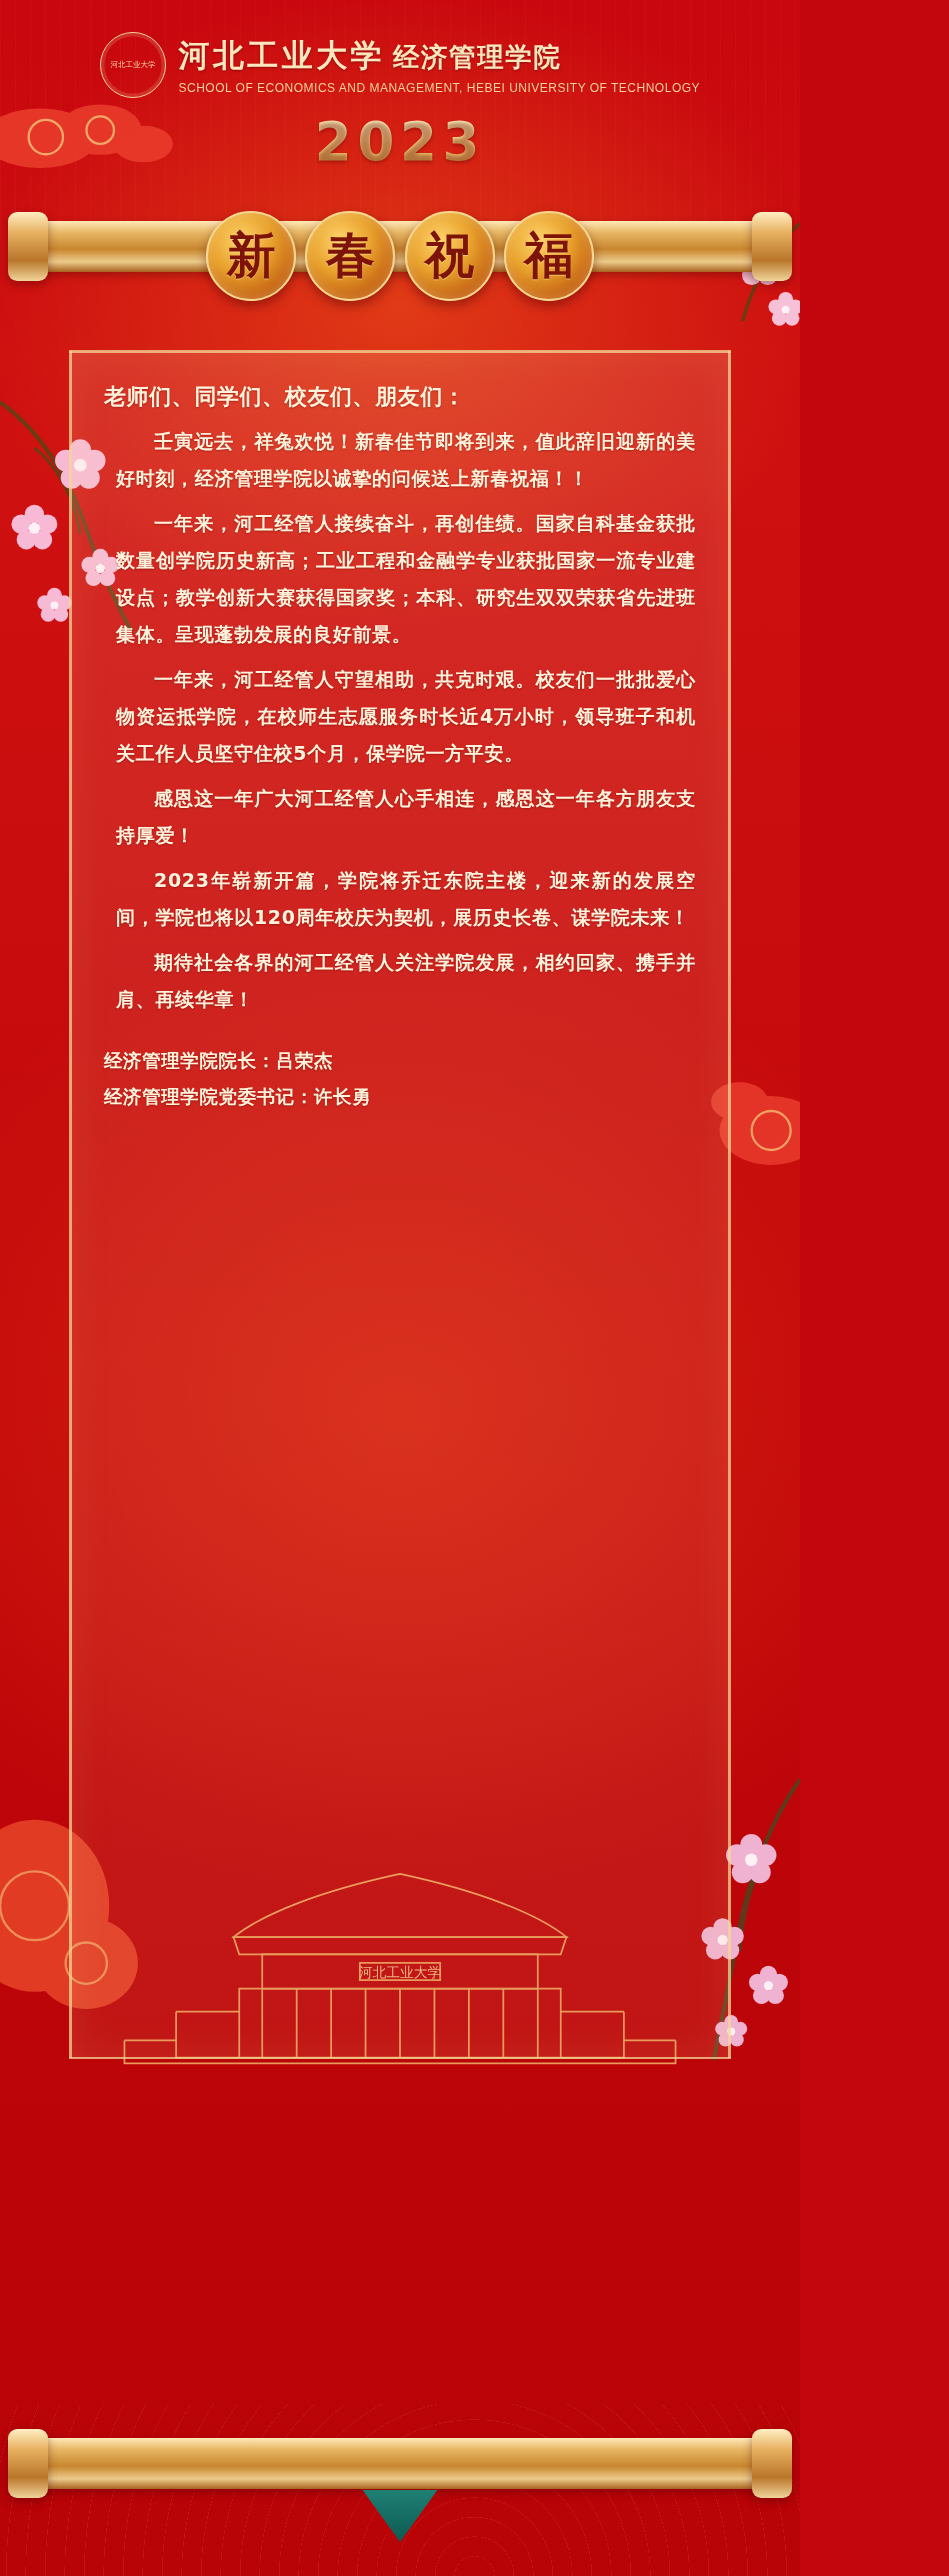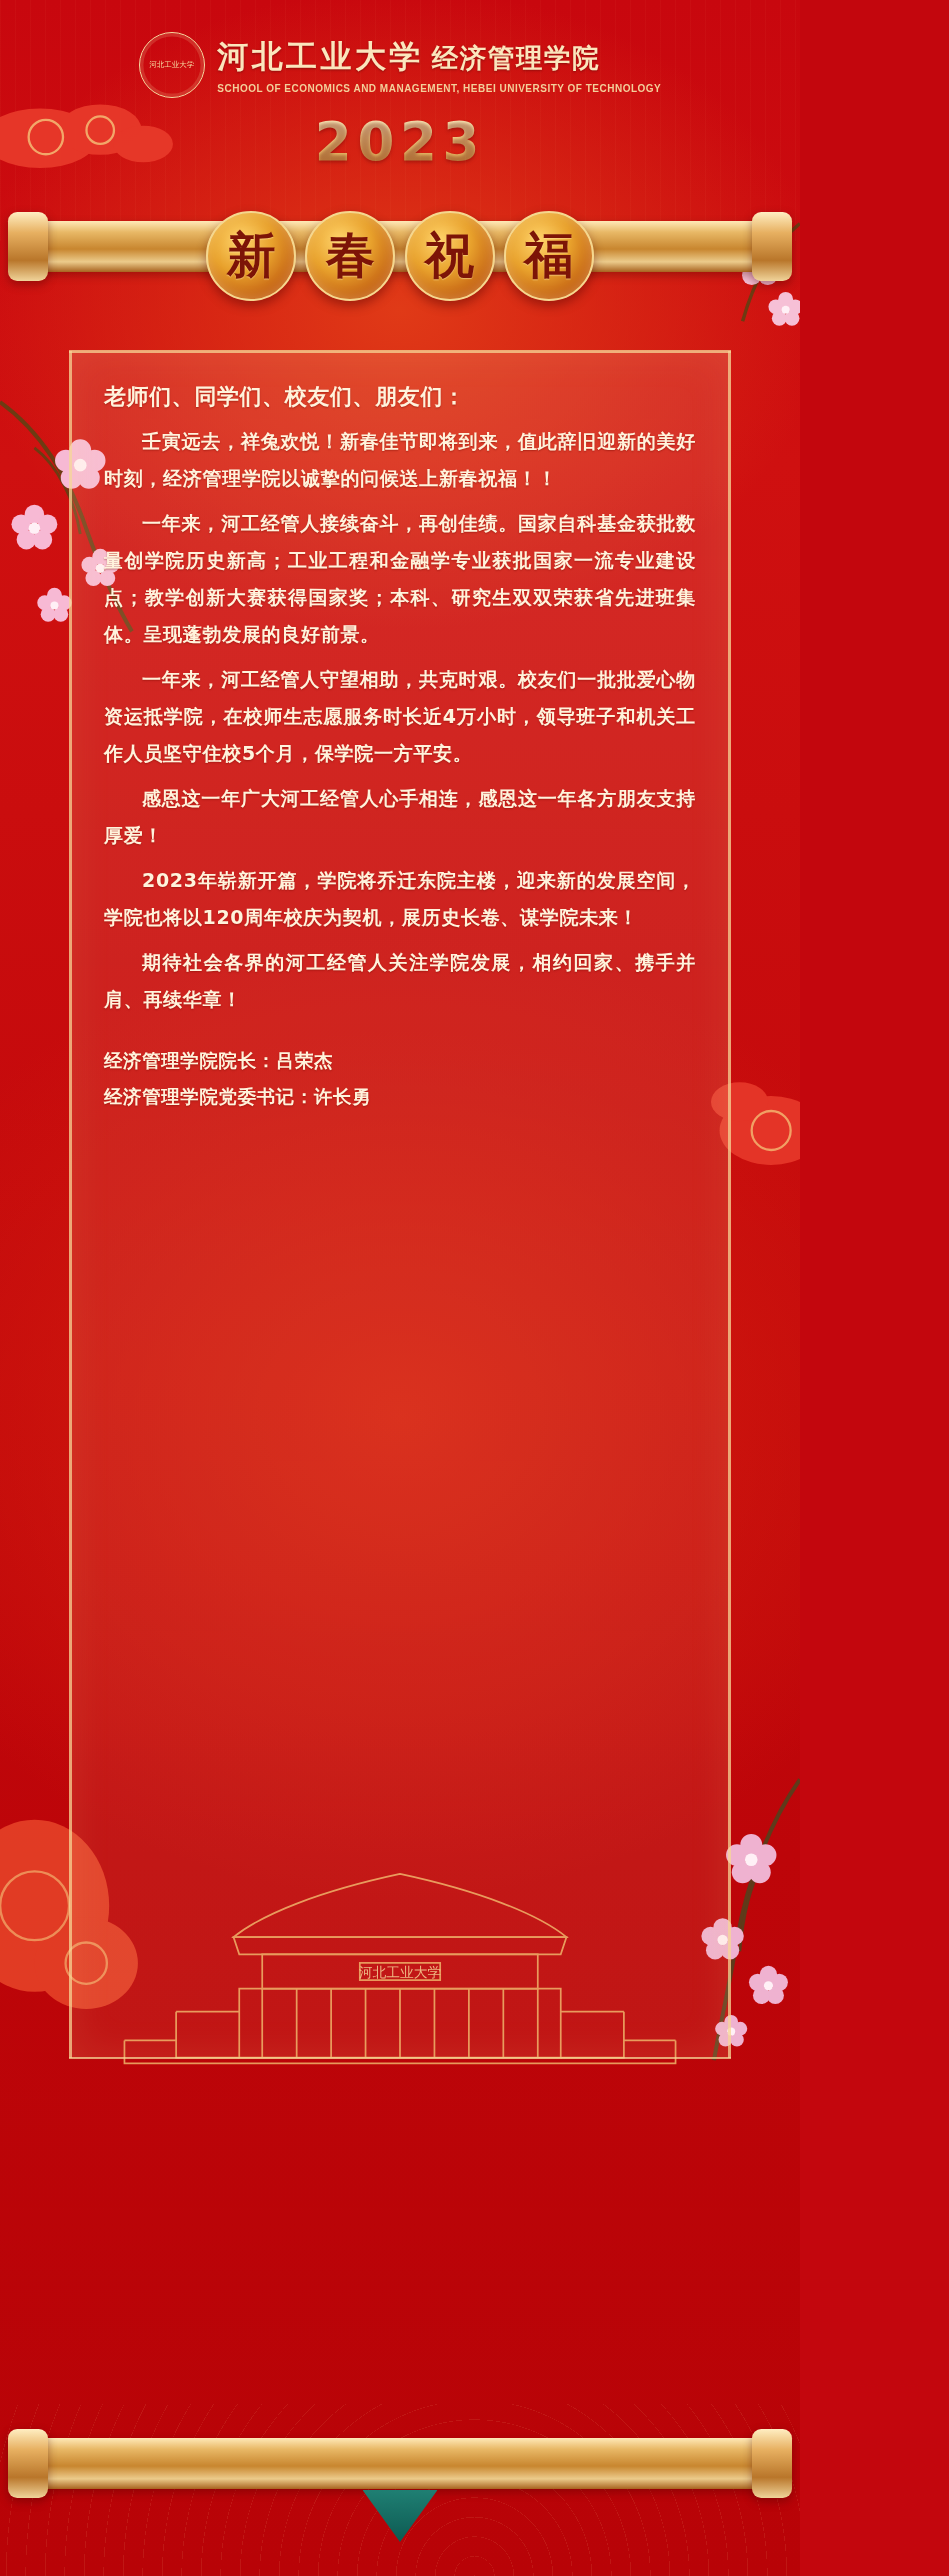--- a/index.html
+++ b/index.html
@@ -50,23 +50,22 @@
   .logo-text{display:flex;flex-direction:column;justify-content:center;}
   .logo-cn{
     display:flex;align-items:baseline;gap:8px;
     color:#fbe6bd;font-size:31px;font-weight:bold;letter-spacing:1.7px;
     font-family:"DejaVu Sans", sans-serif;
     text-shadow:0 1.1px 2.3px rgba(0,0,0,.3);
   }
   .logo-cn .school{letter-spacing:3.4px;}
   .logo-cn .faculty{font-size:26.4px;}
   .logo-en{
-    color:#f3cf9a;font-size:10px;letter-spacing:0.5px;margin-top:4.6px;
+    color:#f3cf9a;font-size:12px;letter-spacing:0.5px;margin-top:4.6px;
     font-family:"Liberation Sans", sans-serif;
-    font-weight:bold;
   }
   
   .year{
     margin-top:13px;text-align:center;
     font-family:"DejaVu Sans", sans-serif;
     font-size:53px;font-weight:bold;letter-spacing:5.7px;
     background:linear-gradient(180deg,#fff3cf 0%,#f4cf84 45%,#d79b3d 100%);
     -webkit-background-clip:text;background-clip:text;color:transparent;
     text-shadow:0 1.7px 3.4px rgba(90,0,0,.35);
   }
@@ -126,21 +125,21 @@
     color:#fff3dc;font-size:22px;line-height:1.9;letter-spacing:0.6px;
     font-family:"DejaVu Sans", sans-serif;font-weight:bold;
     text-shadow:0 1.1px 1.7px rgba(120,10,0,.45);
     margin-bottom:4.6px;
   }
   .para{
     color:#fff3dc;font-size:19px;line-height:1.95;letter-spacing:0.7px;
     text-indent:38px;
     font-family:"DejaVu Sans", sans-serif;font-weight:bold;
     text-shadow:0 1.1px 1.7px rgba(120,10,0,.45);
-    margin:0 0 8px 0;
+    margin:0 0 8px 12px;
     text-align:justify;
   }
   .sign-block{margin-top:25px;text-align:left;}
   .sign{
     color:#fff3dc;font-size:18.4px;line-height:1.95;letter-spacing:0.7px;
     font-family:"DejaVu Sans", sans-serif;font-weight:bold;
     text-shadow:0 1.1px 1.7px rgba(120,10,0,.45);
   }
   
   .gate{

